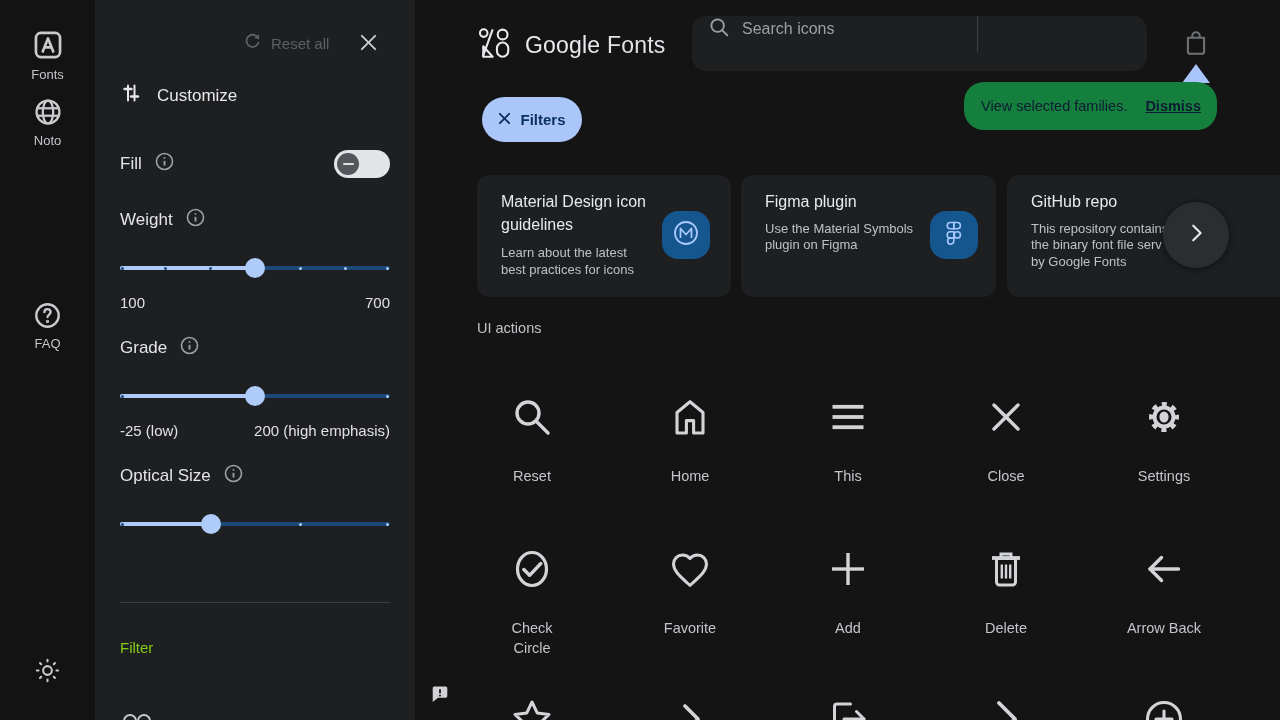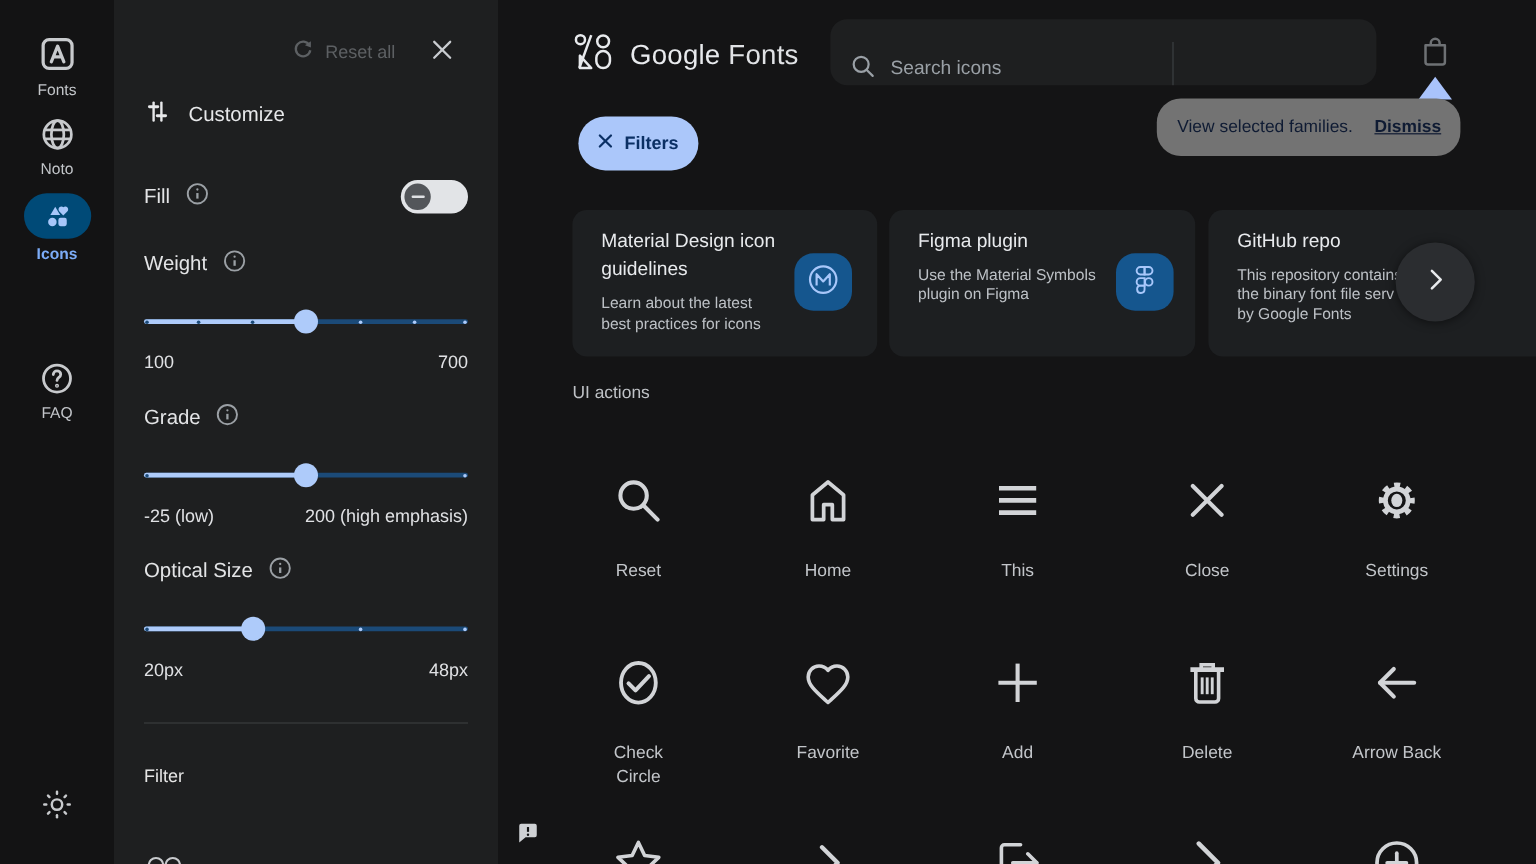--- a/index.html
+++ b/index.html
@@ -33,42 +33,42 @@
   .slider { position:absolute; left:25px; width:270px; height:20px; cursor:pointer; }
   .slider .track { position:absolute; left:0; right:0; top:8px; height:4px; border-radius:2px; background:#1b4a78; }
   .slider .fill-track { position:absolute; left:0; top:8px; height:4px; border-radius:2px; background:#aecbfa; }
   .slider .tick { position:absolute; top:8.5px; width:3px; height:3px; border-radius:50%; }
   .tick.on-active { background:#1b4a78; }
   .tick.on-inactive { background:#aecbfa; }
   .slider .thumb { position:absolute; top:0; width:20px; height:20px; border-radius:50%; background:#aecbfa; }
   .minmax { position:absolute; left:25px; width:270px; display:flex; justify-content:space-between;
     font-size:15px; color:#e0e1e4; }
   .panel-divider { position:absolute; left:25px; top:602px; width:270px; height:1px; background:#3a3c3e; }
-  .filter-label { position:absolute; left:25px; top:639px; font-size:15px; color:#e5e5e5; }
+  .filter-label { position:absolute; left:25px; top:639px; font-size:15px; color:#84cc16; }
   .partial-filter-icon { position:absolute; left:27px; top:707px; }
 
   
   .logo { position:absolute; left:477px; top:26px; display:flex; align-items:center; gap:10px; cursor:pointer; }
   .logo-text { font-size:23px; letter-spacing:.2px; }
   .logo-text .b { font-weight:400; color:#e8eaed; }
   .logo-text .l { font-weight:400; color:#e0e2e5; }
   .searchbar { position:absolute; left:692px; top:16px; width:455px; height:55px; background:#1e1f20;
-    border-radius:14px; display:flex; align-items:flex-end; }
+    border-radius:14px; display:flex; align-items:flex-start; }
   .search-left { display:flex; align-items:center; gap:12px; padding-left:16px; width:285px; cursor:text; }
   .search-ph { font-size:16px; color:#9aa0a6; }
   .vdivider { width:1px; height:36px; background:#3c4043; }
   .sort-box { padding-left:30px; cursor:pointer; position:relative; width:168px; }
   .sort-by { font-size:12px; color:#9aa0a6; }
   .sort-val { font-size:16px; color:#e8eaed; margin-top:2px; }
   .caret { position:absolute; right:24px; top:26px; width:0; height:0;
     border-left:6px solid transparent; border-right:6px solid transparent; border-top:7px solid #d5d7da; }
   .bag-btn { position:absolute; left:1182px; top:28px; width:28px; height:30px; cursor:pointer; }
 
   
-  .toast { position:absolute; left:964px; top:82px; width:253px; height:48px; background:#737373;
+  .toast { position:absolute; left:964px; top:82px; width:253px; height:48px; background:#15803d;
     border-radius:20px; display:flex; align-items:center; padding:0 16px 0 17px; z-index:6; }
   .toast-caret { position:absolute; left:1182px; top:64px; width:0; height:0; z-index:6;
     border-left:14px solid transparent; border-right:14px solid transparent; border-bottom:19px solid #a9c3fb; }
   .toast-msg { font-size:14.5px; color:#0f1b33; }
   .toast-action { font-size:14.5px; color:#0f1b33; font-weight:700; text-decoration:underline;
     margin-left:auto; cursor:pointer; }
 
   
   .chip { position:absolute; left:482px; top:97px; width:100px; height:45px; border-radius:23px;
     background:#abc7fa; display:flex; align-items:center; justify-content:center; gap:9px; cursor:pointer; }
@@ -119,33 +119,20 @@
       <svg width="32" height="32" viewBox="0 0 24 24" fill="none" stroke="#c8cacd" stroke-width="1.7">
         <circle cx="12" cy="12" r="8.6"></circle>
         <ellipse cx="12" cy="12" rx="3.9" ry="8.6"></ellipse>
         <line x1="4" y1="9.2" x2="20" y2="9.2"></line>
         <line x1="4" y1="14.8" x2="20" y2="14.8"></line>
       </svg>
     </span>
     <div class="nav-label">Noto</div>
   </div>
 
-  <div class="nav-item" style="top:161px;">
-    <div class="nav-pill">
-      <span>
-        <svg width="25" height="25" viewBox="0 0 24 24" fill="#a8c7fa">
-          <path d="M10.6 4.2 l3.9 6.5 H6.7 Z"></path>
-          <path d="M17.1 4.5 c1-.9 2.5-.8 3.3 .2 .8 1 .7 2.4 -.2 3.3 L17 11.2 13.9 7.9 c-.9-.9-.9-2.4 0-3.3 .9-.9 2.4-.9 3.2 -.1 z"></path>
-          <circle cx="8.3" cy="16.3" r="3.4"></circle>
-          <rect x="13.1" y="13" width="6.7" height="6.7" rx="1.7"></rect>
-        </svg>
-      </span>
-    </div>
-    <div class="nav-label active">Icons</div>
-  </div>
 
 
   <div class="nav-item" style="top:300px;">
     <span>
       <svg width="31" height="31" viewBox="0 0 24 24" fill="none" stroke="#c8cacd" stroke-width="1.8">
         <circle cx="12" cy="12" r="8.7"></circle>
         <path d="M9.6 9.4 c0-1.4 1.1-2.4 2.4-2.4 1.3 0 2.4 1 2.4 2.3 0 1.9-2.4 2-2.4 3.9" stroke-linecap="round"></path>
         <circle cx="12" cy="16.6" r="0.4" fill="#c8cacd"></circle>
       </svg>
     </span>
@@ -275,24 +262,20 @@
     </span>
   </div>
   <div class="slider" style="top:514px;">
     <div class="track"></div>
       <div class="fill-track" style="width:91px;"></div>
     <div class="tick on-active" style="left:1px;"></div>
     <div class="tick on-inactive" style="left:179px;"></div>
     <div class="tick on-inactive" style="left:266px;"></div>
     <div class="thumb" style="left:81px;"></div>
   </div>
-  <div class="minmax" style="top:550px;">
-    <span>20px</span>
-    <span>48px</span>
-  </div>
 
   <div class="panel-divider"></div>
   <div class="filter-label">Filter</div>
 
   <div class="partial-filter-icon">
     <svg width="30" height="14" viewBox="0 0 30 14" fill="none" stroke="#c8cacd" stroke-width="1.8">
       <path d="M2 14 a6 6 0 0 1 12 0"></path>
         <path d="M16 14 a6 6 0 0 1 12 0"></path>
     </svg>
   </div>

